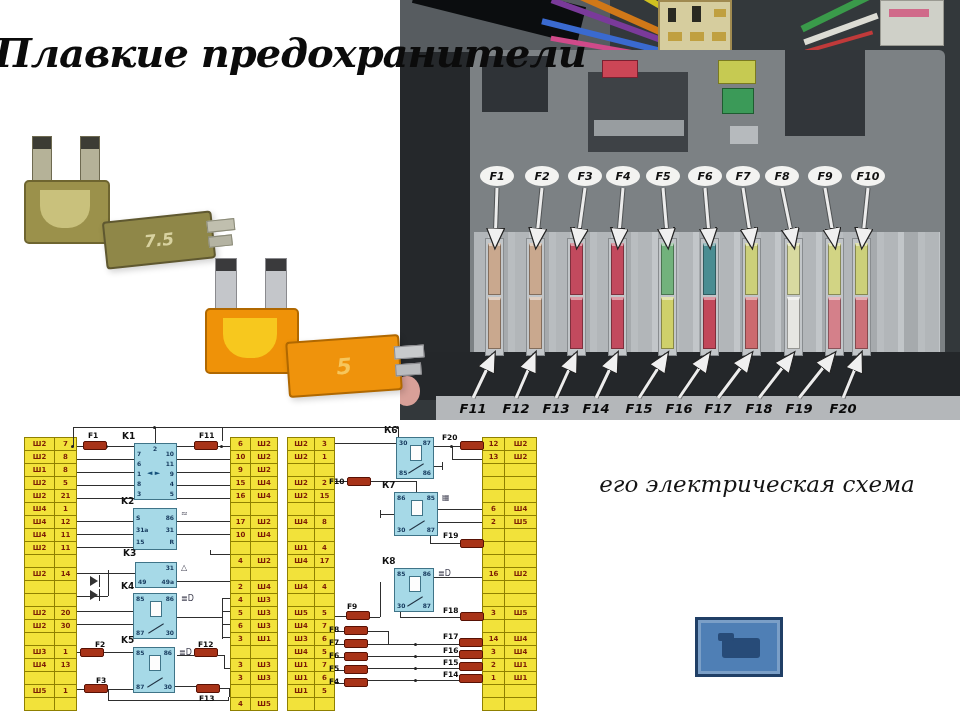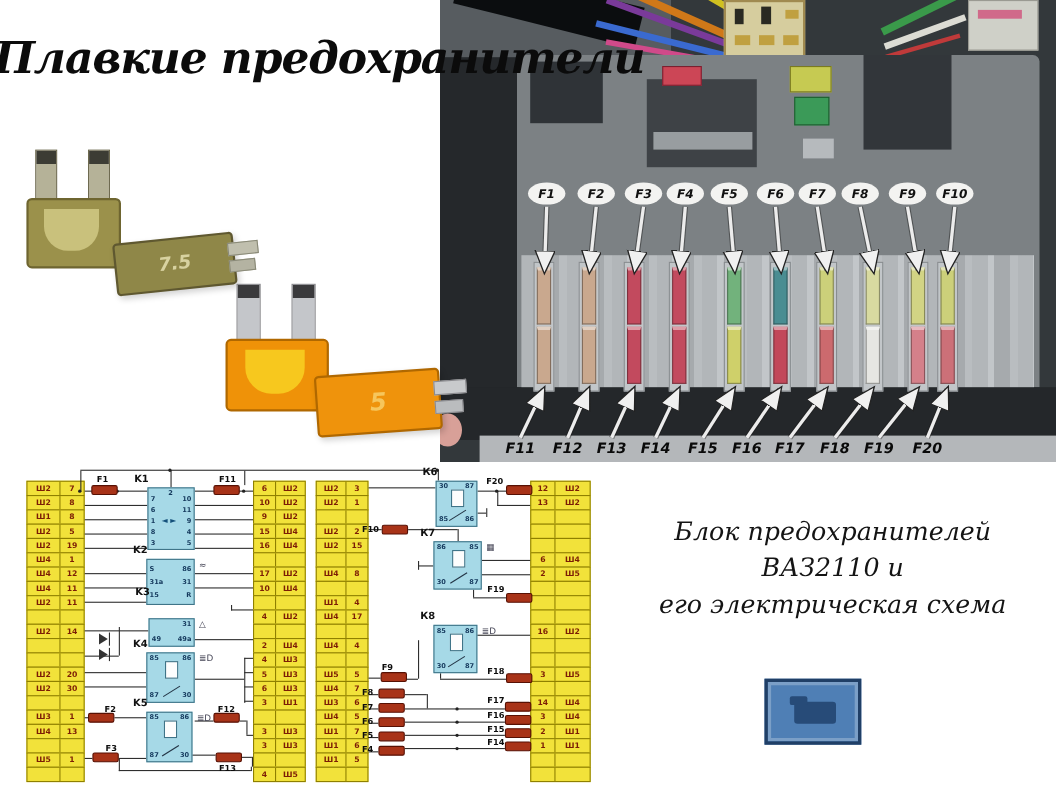--- a/index.html
+++ b/index.html
@@ -229,21 +229,21 @@
       <div class="ccellrow" style="left: 24px; top: 463px; width: 53px; height: 14px;">
         <div class="ccell" style="width: 30px; border-right: 1px solid rgb(143, 128, 0);">Ш1</div>
         <div class="ccell" style="flex: 1 1 0%;">8</div>
       </div>
       <div class="ccellrow" style="left: 24px; top: 476px; width: 53px; height: 14px;">
         <div class="ccell" style="width: 30px; border-right: 1px solid rgb(143, 128, 0);">Ш2</div>
         <div class="ccell" style="flex: 1 1 0%;">5</div>
       </div>
       <div class="ccellrow" style="left: 24px; top: 489px; width: 53px; height: 14px;">
         <div class="ccell" style="width: 30px; border-right: 1px solid rgb(143, 128, 0);">Ш2</div>
-        <div class="ccell" style="flex: 1 1 0%;">19</div>
+        <div class="ccell" style="flex: 1 1 0%;">21</div>
       </div>
       <div class="ccellrow" style="left: 24px; top: 502px; width: 53px; height: 14px;">
         <div class="ccell" style="width: 30px; border-right: 1px solid rgb(143, 128, 0);">Ш4</div>
         <div class="ccell" style="flex: 1 1 0%;">1</div>
       </div>
       <div class="ccellrow" style="left: 24px; top: 515px; width: 53px; height: 14px;">
         <div class="ccell" style="width: 30px; border-right: 1px solid rgb(143, 128, 0);">Ш4</div>
         <div class="ccell" style="flex: 1 1 0%;">12</div>
       </div>
       <div class="ccellrow" style="left: 24px; top: 528px; width: 53px; height: 14px;">
@@ -674,21 +674,21 @@
         <div class="pin" style="right: 2px; top: 18px;">31</div>
         <div class="pin" style="right: 2px; top: 30px;">R</div>
       </div>
       <div class="rlbl" style="left: 121px; top: 496px;">K2</div>
       <div class="ricon" style="left: 181px; top: 510px;">≈</div>
       <div class="relay" style="left: 135px; top: 562px; width: 42px; height: 26px;">
         <div class="pin" style="right: 2px; top: 2px;">31</div>
         <div class="pin" style="left: 2px; bottom: 2px;">49</div>
         <div class="pin" style="right: 2px; bottom: 2px;">49а</div>
       </div>
-      <div class="rlbl" style="left: 123px; top: 534px;">K3</div>
+      <div class="rlbl" style="left: 123px; top: 548px;">K3</div>
       <div class="ricon" style="left: 181px; top: 564px;">△</div>
       <div class="relay" style="left: 133px; top: 593px; width: 44px; height: 46px;">
         <div class="pin" style="left: 2px; top: 2px;">85</div>
         <div class="pin" style="right: 2px; top: 2px;">86</div>
         <div class="pin" style="left: 2px; bottom: 2px;">87</div>
         <div class="pin" style="right: 2px; bottom: 2px;">30</div>
         <div class="coil" style="left: 16px; top: 7px; width: 12px; height: 16px;"></div>
         <div class="sw" style="left: 13px; top: 34px; width: 18px;"></div>
       </div>
       <div class="rlbl" style="left: 121px; top: 581px;">K4</div>
@@ -768,21 +768,20 @@
       <div class="sflbl" style="left: 443px; top: 632px;">F17</div>
       <div class="sfuse" style="left: 460px; top: 612px;"></div>
       <div class="sflbl" style="left: 443px; top: 606px;">F18</div>
       <div class="sfuse" style="left: 460px; top: 539px;"></div>
       <div class="sflbl" style="left: 443px; top: 531px;">F19</div>
       <div class="sfuse" style="left: 460px; top: 441px;"></div>
       <div class="sflbl" style="left: 442px; top: 433px;">F20</div>
     </div>
 
   <div class="caption">
-    <div>Блок предохранителей ВАЗ2110 и</div>
     <div>его электрическая схема</div>
   </div>
 
   <div class="media-btn">
     <div class="media-icon"></div>
   </div>
 
 </div>
 
 </body></html>

